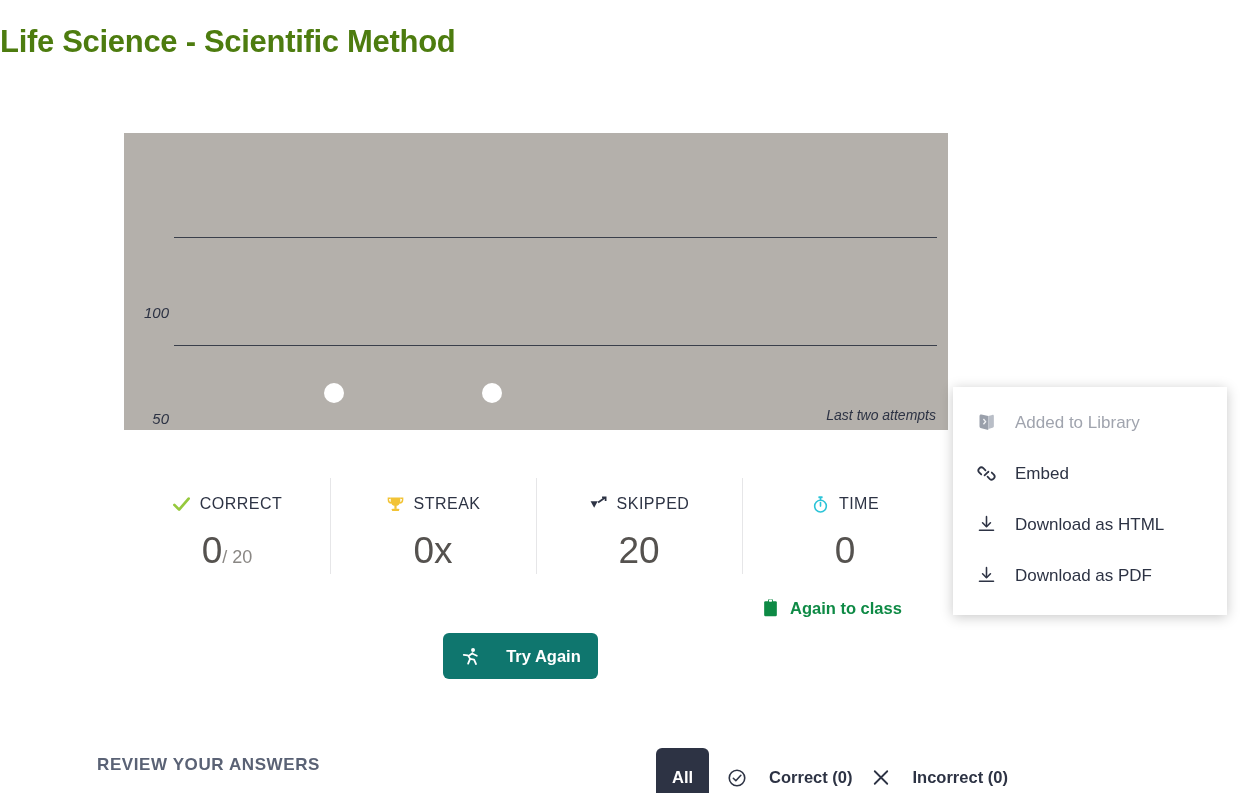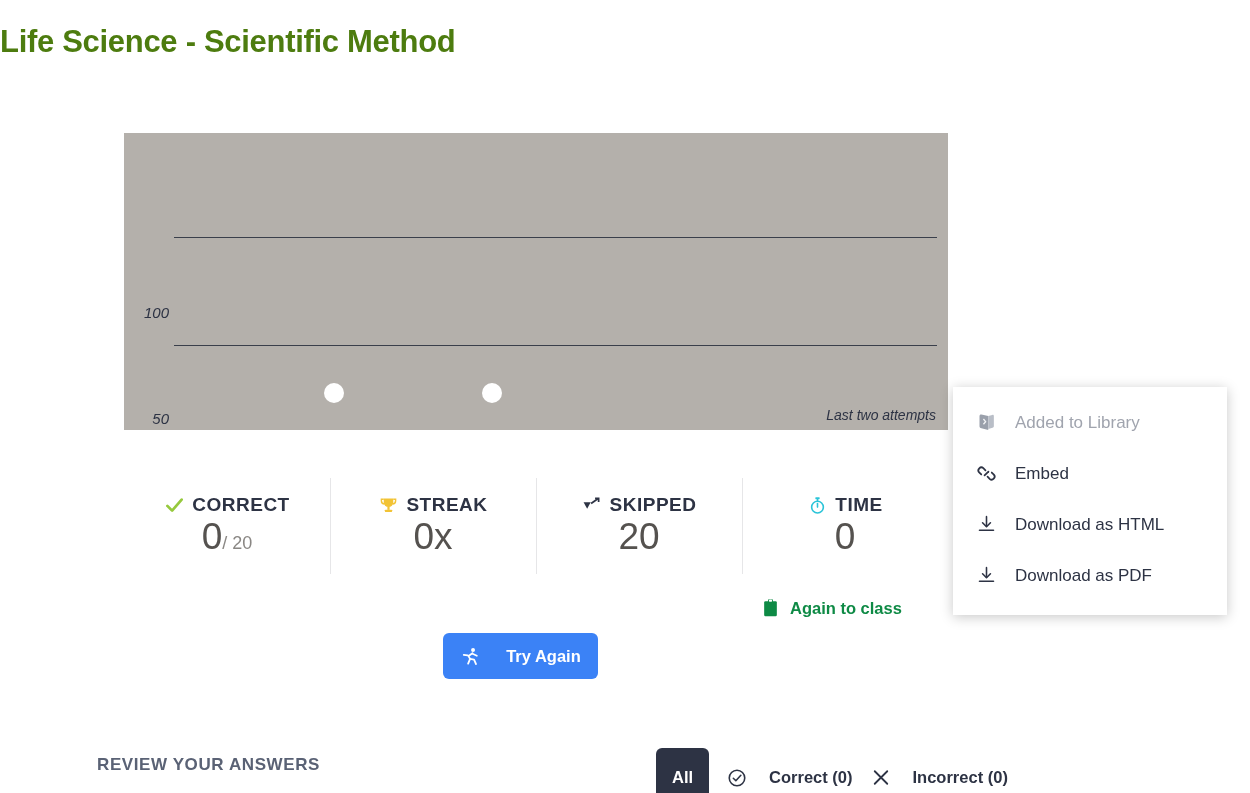--- a/index.html
+++ b/index.html
@@ -87,48 +87,48 @@
     display: flex; flex-direction: column; align-items: center;
     justify-content: flex-start;
     padding-top: 16px;
   }
   .stat-cell + .stat-cell::before {
     content: ""; position: absolute; left: 0; top: 0;
     width: 1px; height: 96px; background: #e6e6e8;
   }
   .stat-head {
     display: flex; align-items: center; gap: 8px;
-    font-size: 19px; font-weight: bold; color: #2d3344;
+    font-size: 16px; font-weight: normal; color: #2d3344;
     letter-spacing: 0.5px;
     justify-content: center;
   }
   .stat-icon { width: 20px; height: 20px; display:inline-flex; align-items:center; justify-content:center; }
   .stat-value {
-    margin-top: 2px;
+    margin-top: 18px;
     font-size: 37px; font-weight: 300; color: #55524f; line-height: 1;
   }
   .stat-value .sub { font-size: 18px; color: #8a8784; }
 
   
   .assign-link {
     position: absolute; left: 760px; top: 598px;
     display: flex; align-items: center; gap: 10px;
     color: #0e8a45; font-size: 16.5px; font-weight: bold;
     cursor: pointer;
   }
   .other-actions {
     position: absolute; left: 972px; top: 598px;
     display: flex; align-items: center; gap: 12px;
     color: #0e8a45; font-size: 16.5px; font-weight: bold;
     cursor: pointer;
   }
   .try-again-btn {
     position: absolute; left: 443px; top: 633px;
     width: 155px; height: 46px;
-    background: #3b82f6; color: #ffffff;
+    background: #0f766e; color: #ffffff;
     border: none; border-radius: 6px;
     display: flex; align-items: center; justify-content: center; gap: 26px;
     font-size: 16.5px; font-weight: bold;
     cursor: pointer;
     font-family: "Liberation Sans", sans-serif;
   }
 
   
   .dropdown-menu {
     position: absolute; left: 953px; top: 387px;

